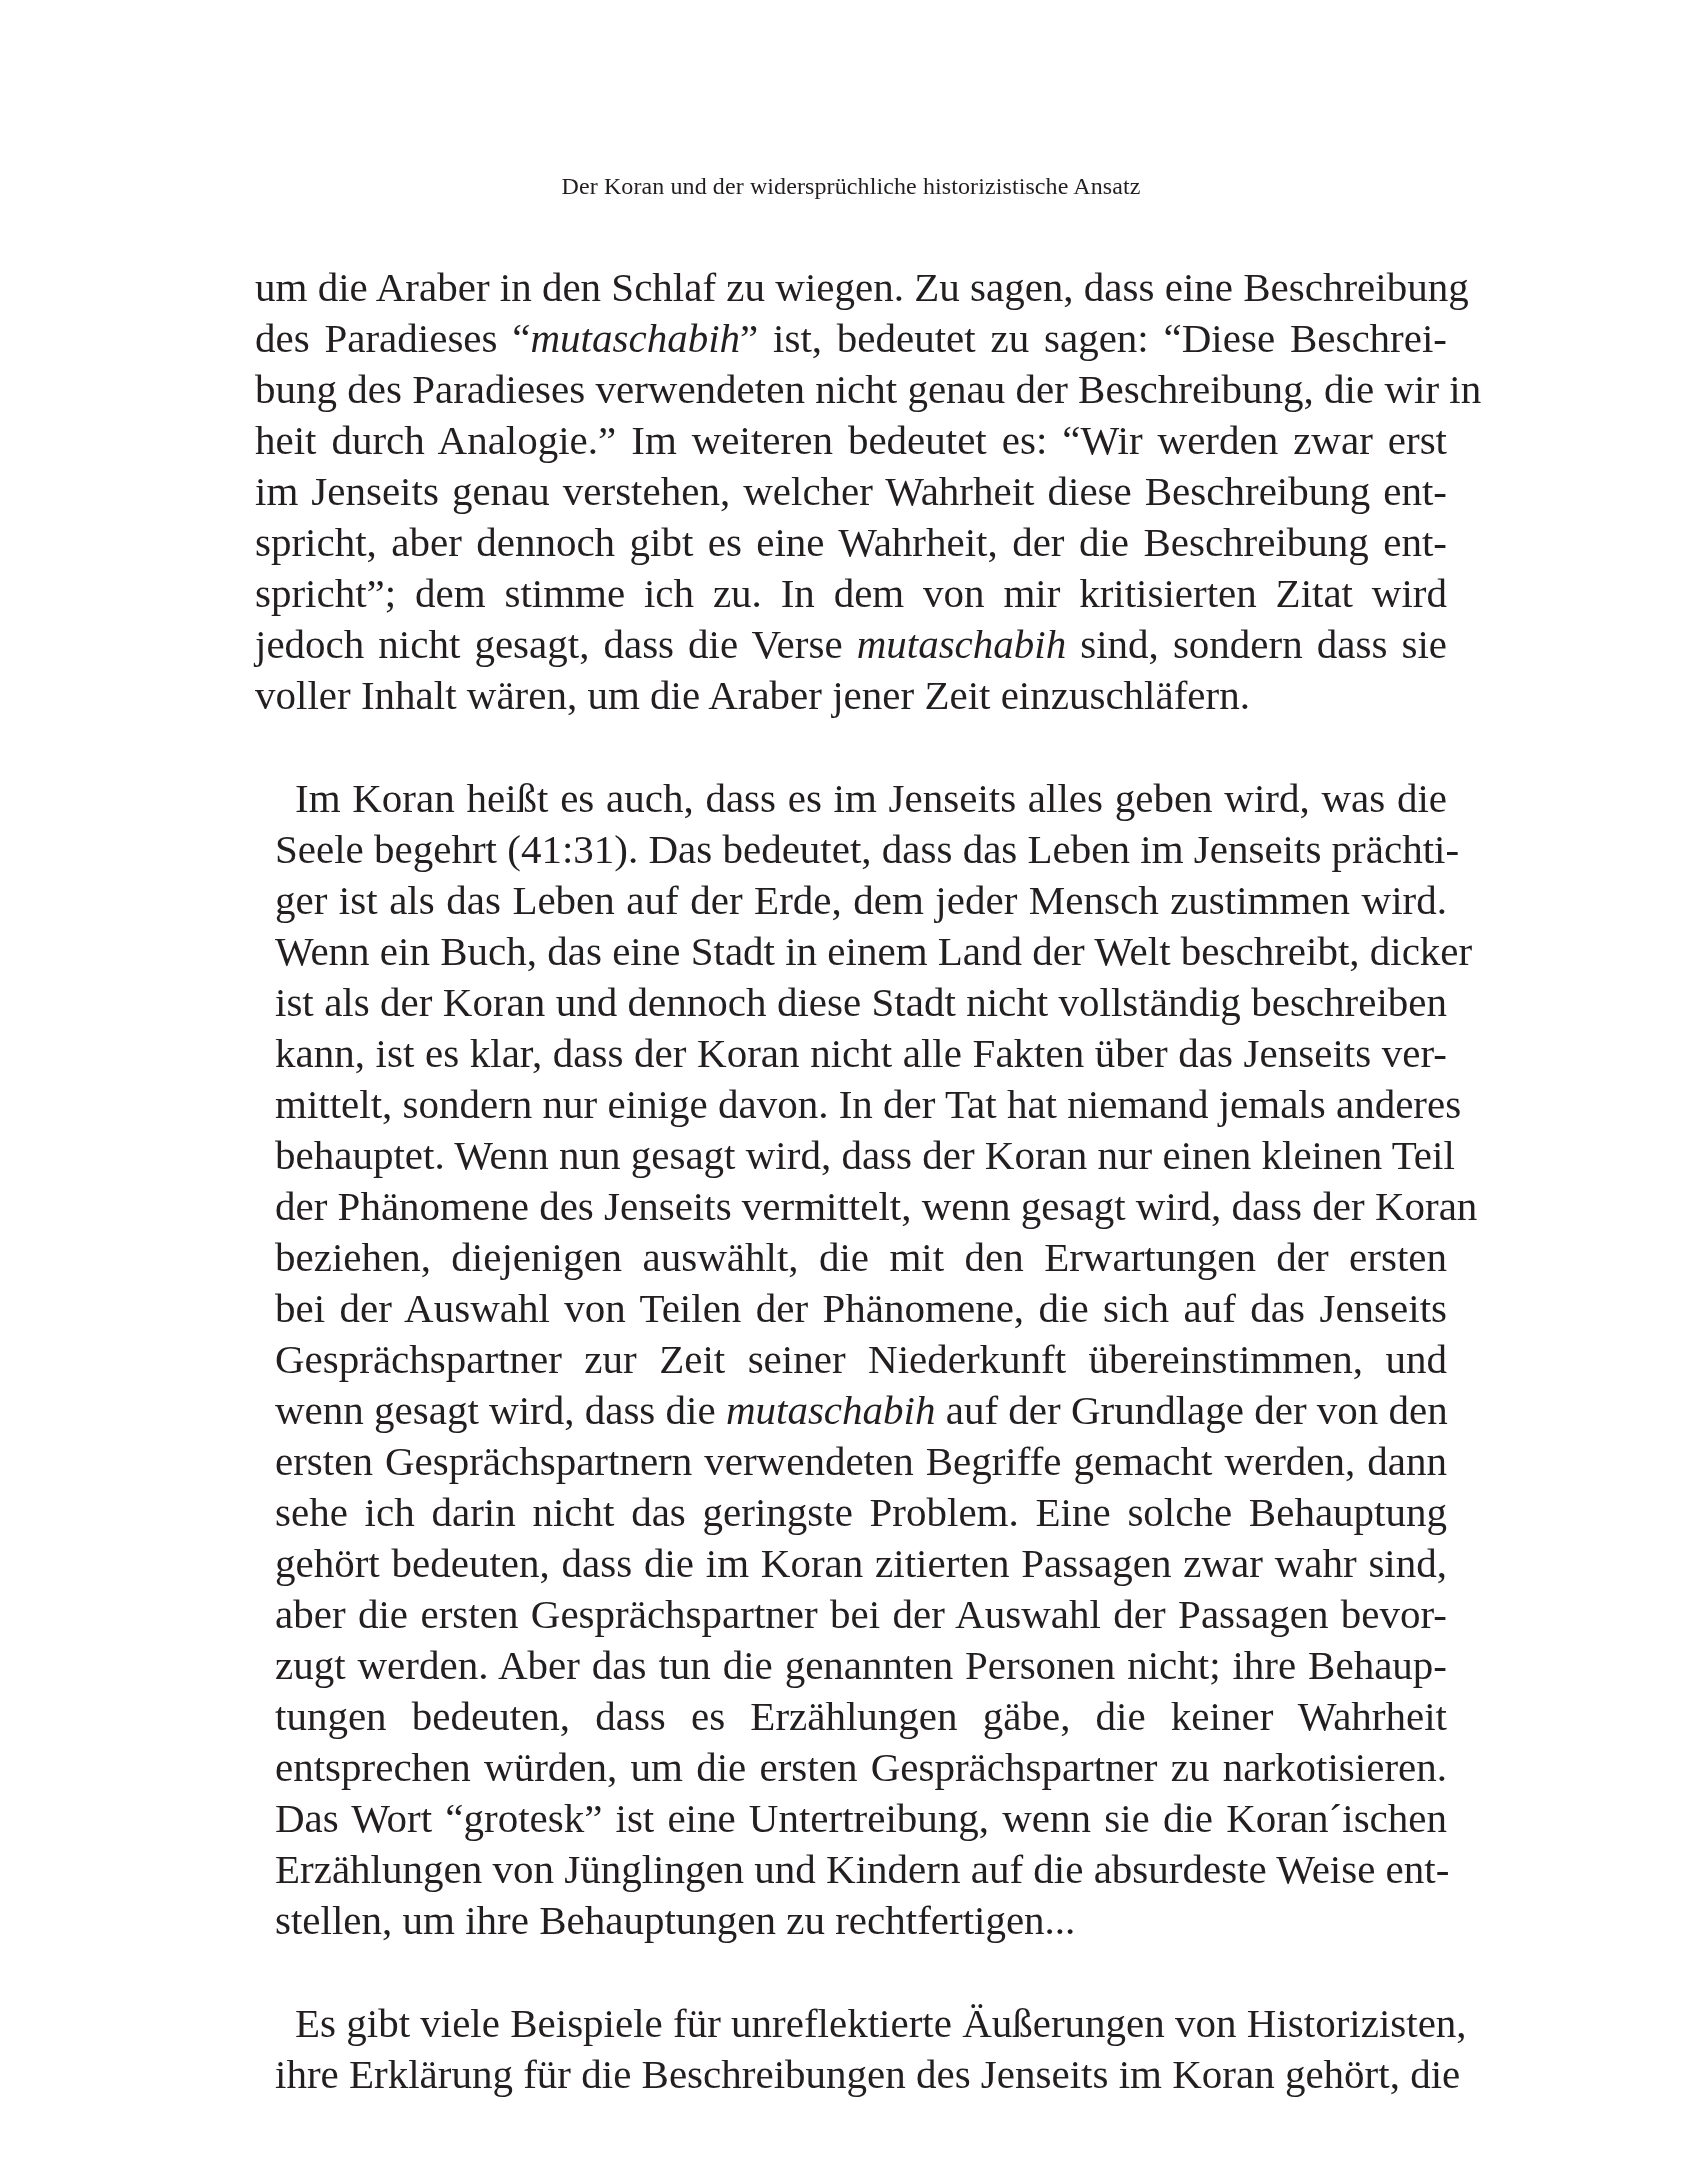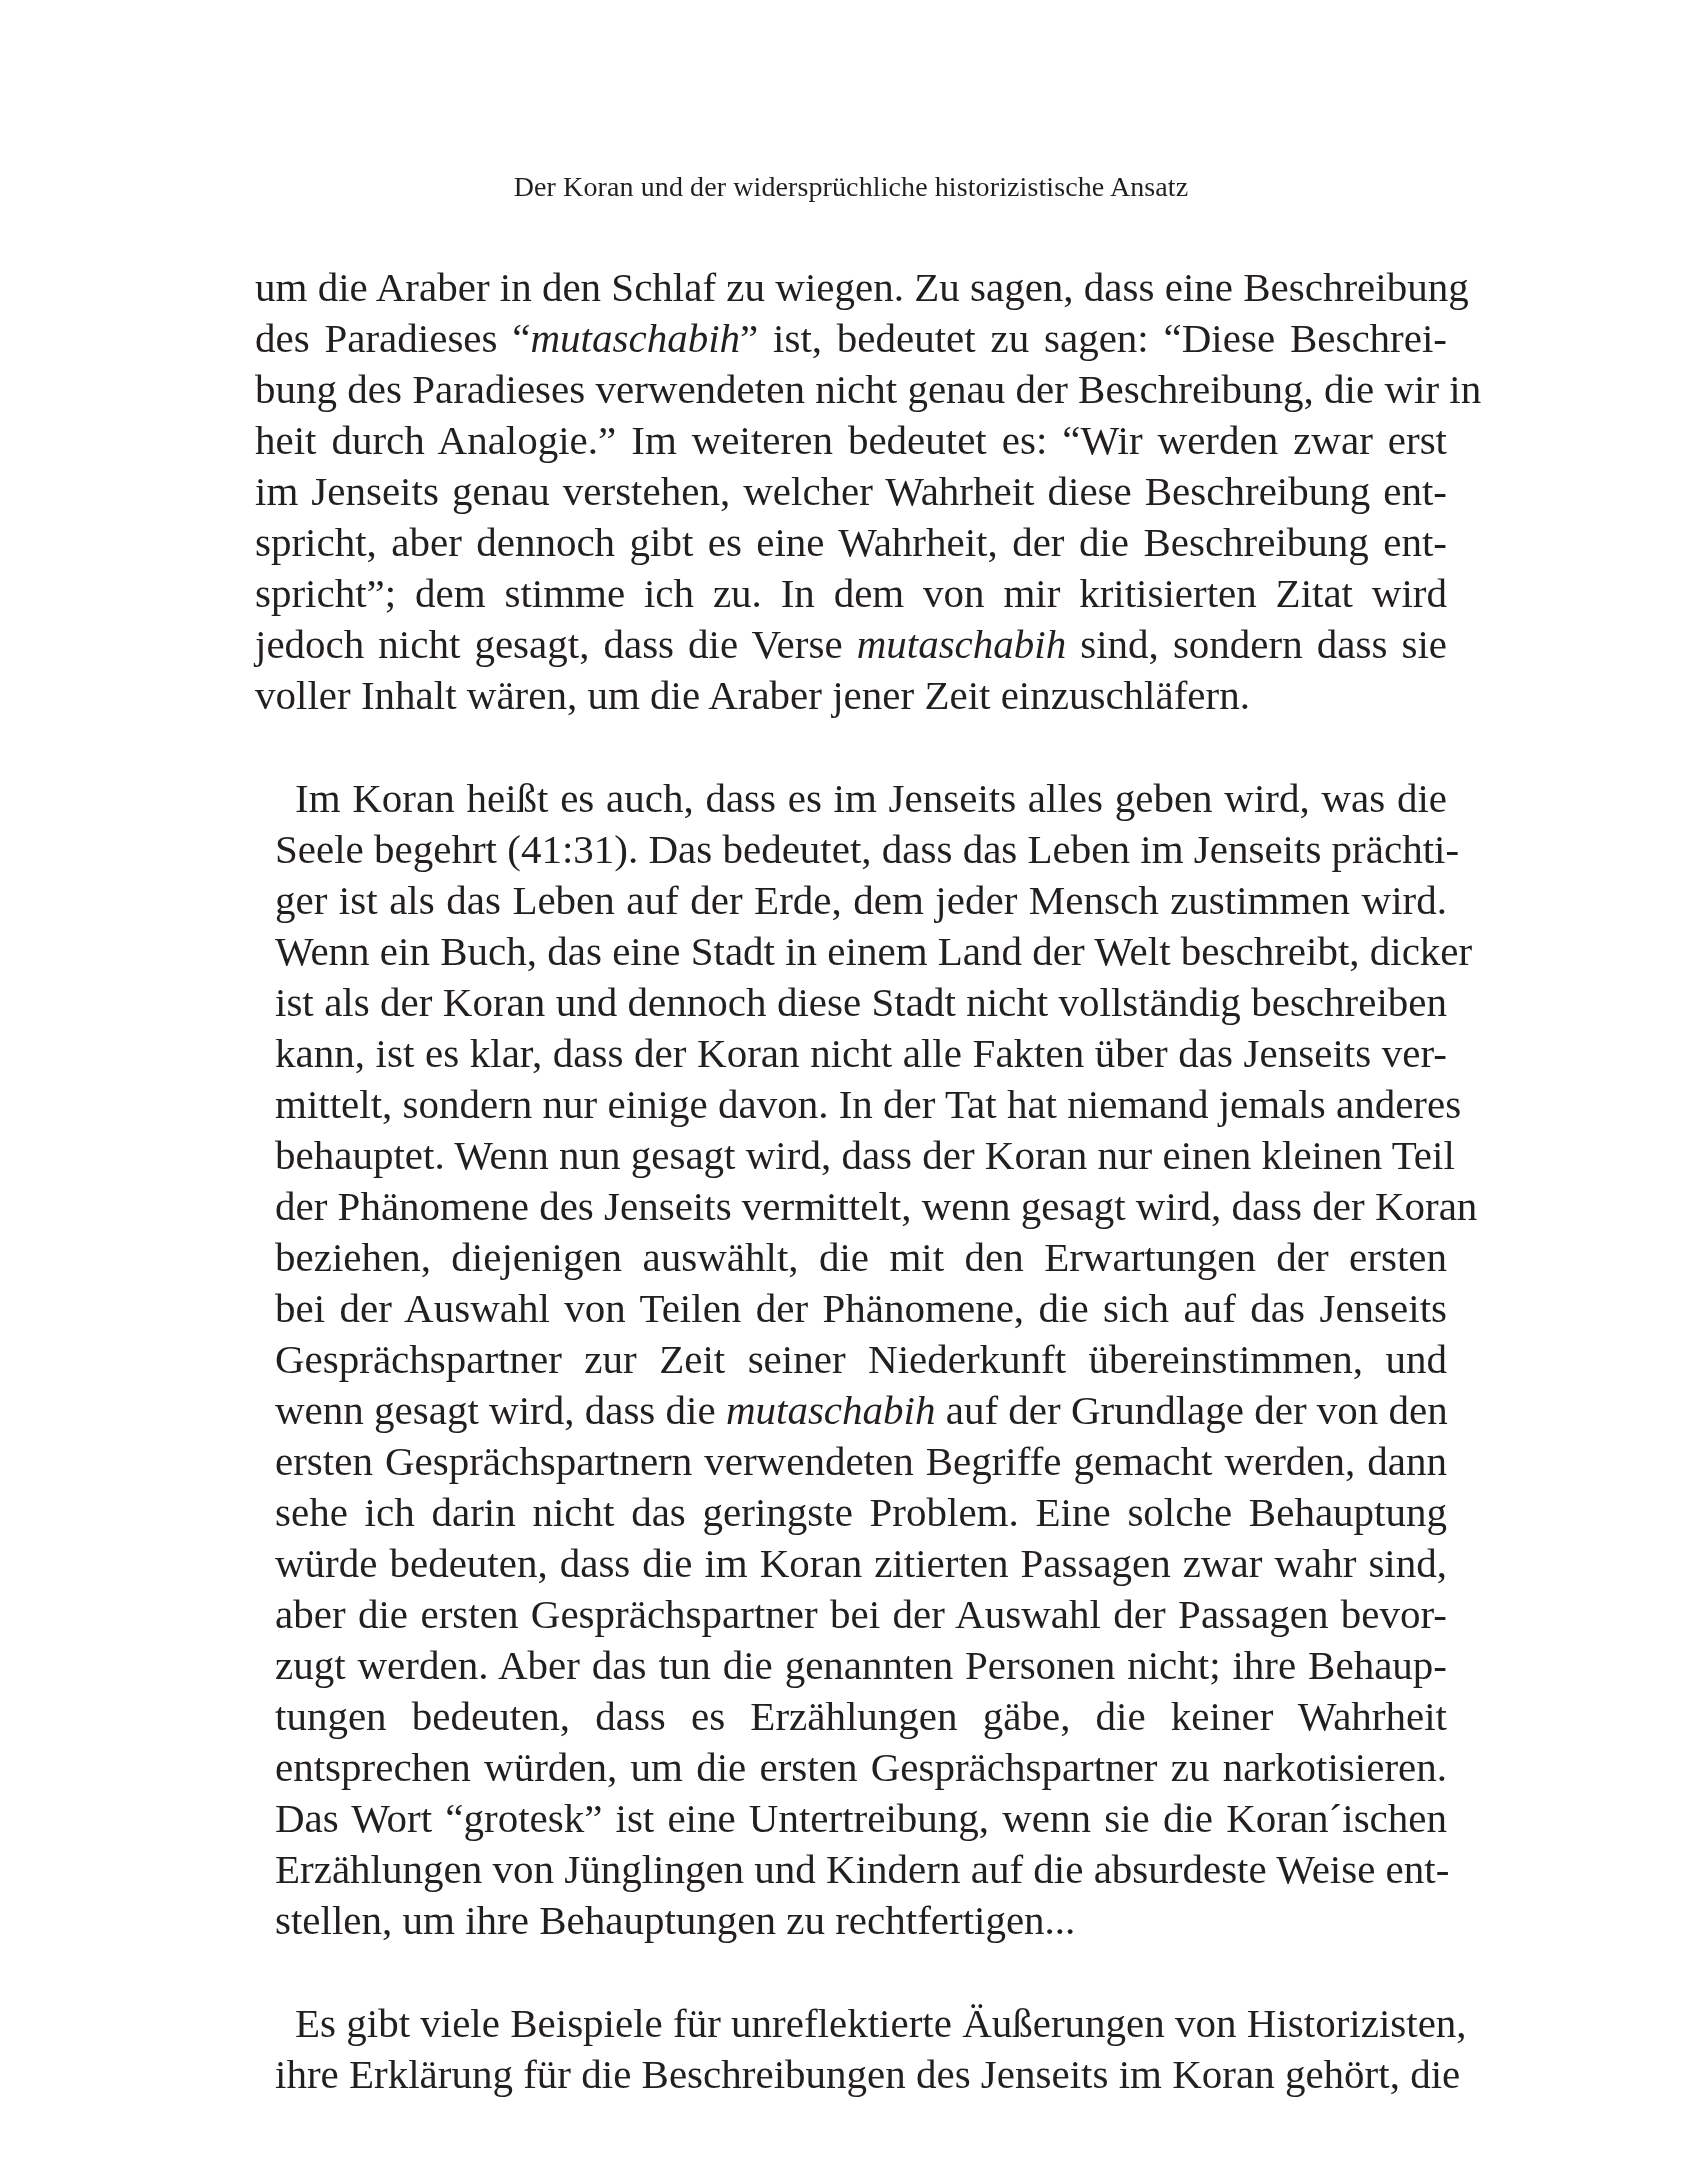--- a/index.html
+++ b/index.html
@@ -14,21 +14,21 @@
     overflow: hidden;
     font-family: "Liberation Serif", "DejaVu Serif", serif;
     color: #231f20;
   }
   .running-header {
     position: absolute;
     top: 169px;
     left: 0;
     width: 1702px;
     text-align: center;
-    font-size: 28px;
+    font-size: 24px;
     line-height: 35px;
     letter-spacing: 0.1px;
   }
   .text-block {
     position: absolute;
     top: 262px;
     left: 255px;
     width: 1192px;
     font-size: 41px;
     line-height: 51px;
@@ -85,21 +85,21 @@
       <span class="line">kann, ist es klar, dass der Koran nicht alle Fakten über das Jenseits ver-</span>
       <span class="line">mittelt, sondern nur einige davon. In der Tat hat niemand jemals anderes</span>
       <span class="line">behauptet. Wenn nun gesagt wird, dass der Koran nur einen kleinen Teil</span>
       <span class="line">der Phänomene des Jenseits vermittelt, wenn gesagt wird, dass der Koran</span>
       <span class="line">beziehen, diejenigen auswählt, die mit den Erwartungen der ersten</span>
       <span class="line">bei der Auswahl von Teilen der Phänomene, die sich auf das Jenseits</span>
       <span class="line">Gesprächspartner zur Zeit seiner Niederkunft übereinstimmen, und</span>
       <span class="line">wenn gesagt wird, dass die <em>mutaschabih</em> auf der Grundlage der von den</span>
       <span class="line">ersten Gesprächspartnern verwendeten Begriffe gemacht werden, dann</span>
       <span class="line">sehe ich darin nicht das geringste Problem. Eine solche Behauptung</span>
-      <span class="line">würde bedeuten, dass die im Koran zitierten Passagen zwar wahr sind,</span>
+      <span class="line">gehört bedeuten, dass die im Koran zitierten Passagen zwar wahr sind,</span>
       <span class="line">aber die ersten Gesprächspartner bei der Auswahl der Passagen bevor-</span>
       <span class="line">zugt werden. Aber das tun die genannten Personen nicht; ihre Behaup-</span>
       <span class="line">tungen bedeuten, dass es Erzählungen gäbe, die keiner Wahrheit</span>
       <span class="line">entsprechen würden, um die ersten Gesprächspartner zu narkotisieren.</span>
       <span class="line">Das Wort “grotesk” ist eine Untertreibung, wenn sie die Koran´ischen</span>
       <span class="line">Erzählungen von Jünglingen und Kindern auf die absurdeste Weise ent-</span>
       <span class="line last">stellen, um ihre Behauptungen zu rechtfertigen...</span>
     </p>
   <p>
       <span class="line indent">Es gibt viele Beispiele für unreflektierte Äußerungen von Historizisten,</span>

